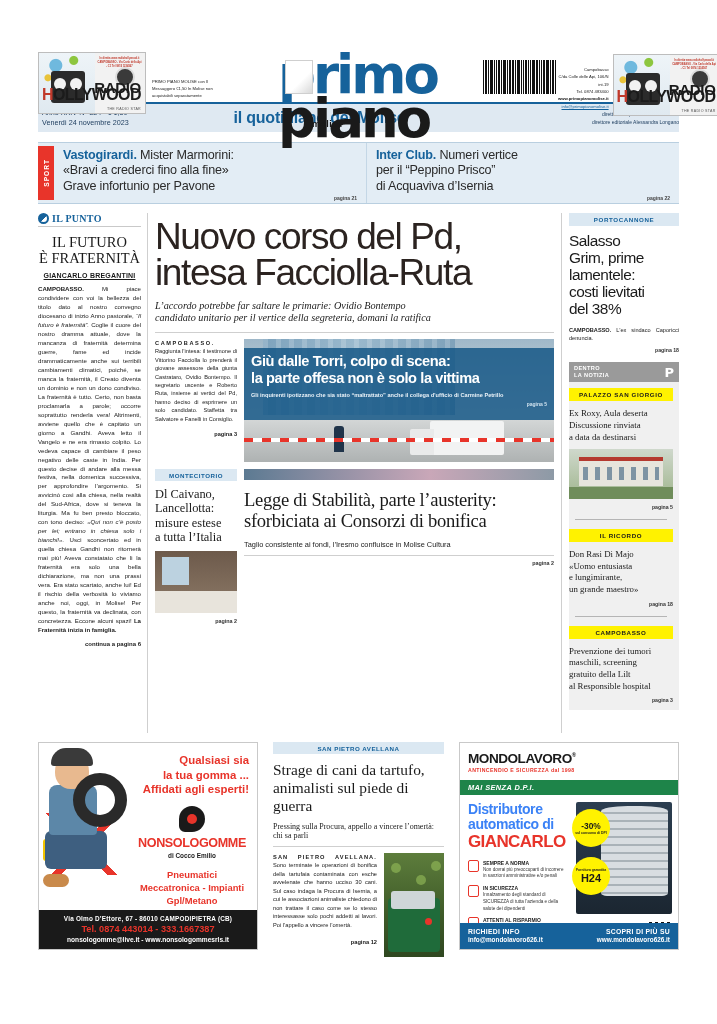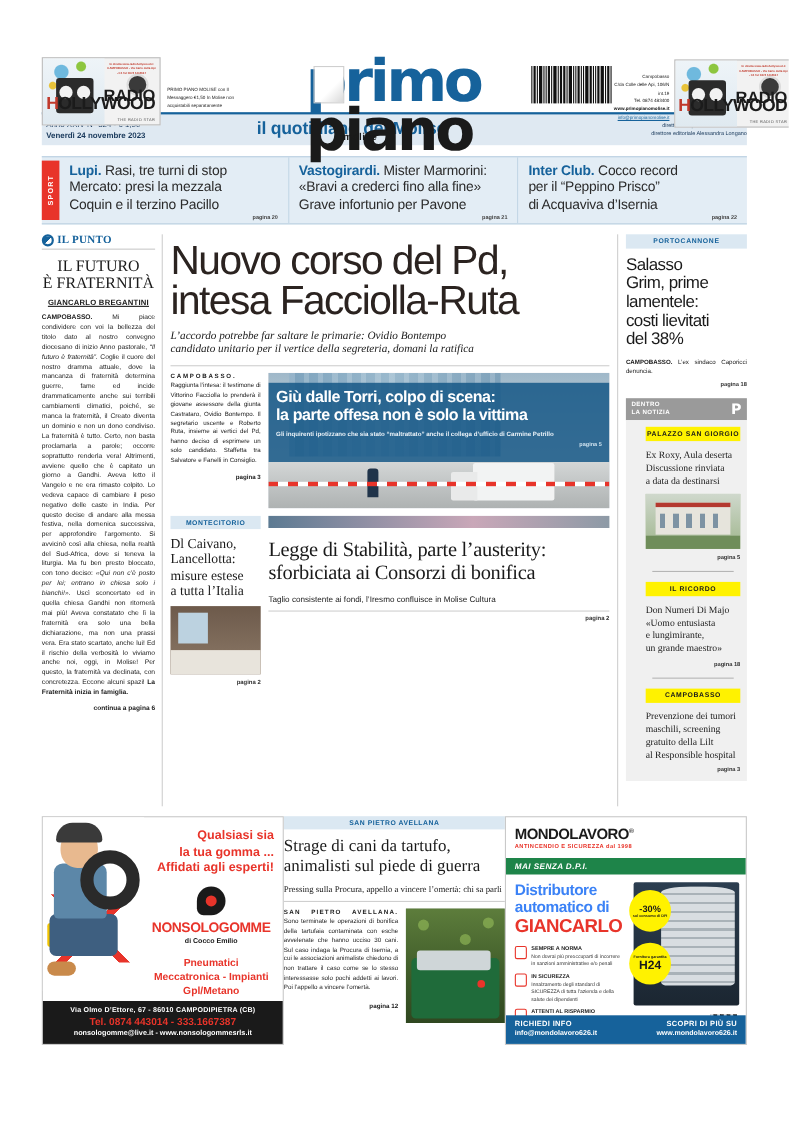--- a/index.html
+++ b/index.html
@@ -93,21 +93,21 @@
   .mh-addr b { color: #111; }
   .mh-addr .mail { color: #16629b; text-decoration: underline; }
   .mh-radio2 { flex: none; }
 
   
   .infobar {
     height: 30px; background: #dfe9f2; display: flex; align-items: center;
     border-top: 2px solid #16629b; margin-top: 4px;
   }
   .infobar .issue { width: 118px; font-size: 7.2px; line-height: 1.45; color: #1a3a5c; padding-left: 4px; }
-  .infobar .issue b { font-weight: bold; }
+  .infobar .issue b { font-weight: normal; }
   .infobar .tagline {
     flex: 1; text-align: center; font-size: 16px; font-weight: bold;
     color: #16629b; letter-spacing: -0.2px;
   }
   .infobar .editors { width: 196px; text-align: right; font-size: 5px; line-height: 1.7; color: #1a3a5c; }
 
   
   .sport {
     margin-top: 10px; height: 62px; background: #e3edf5; display: flex;
     border-top: 1px solid #b9cfe0; border-bottom: 1px solid #b9cfe0;
@@ -241,34 +241,34 @@
   .r-brief b { font-weight: bold; }
   .r-pg { font-size: 5.2px; font-weight: bold; text-align: right; margin-top: 5px; color: #333; }
 
   .dentro {
     background: #9a9a9a; color: #fff; margin-top: 9px; padding: 3px 5px;
     display: flex; align-items: center; justify-content: space-between;
   }
   .dentro .t { font-size: 5.6px; font-weight: bold; line-height: 1.25; letter-spacing: 0.4px; }
   .dentro .p { font-size: 13px; font-weight: bold; font-family: "DejaVu Sans", sans-serif; line-height: 1; }
 
-  .r-block { background: #f0f0f0; padding: 6px 6px 7px 18px; }
+  .r-block { background: #f0f0f0; padding: 6px 6px 7px 0; }
   .r-title {
     font-family: "Liberation Serif", serif; font-size: 8.8px; line-height: 1.32;
     margin-top: 7px; color: #1a1a1a;
   }
   .r-photo { height: 50px; margin-top: 6px; position: relative; overflow: hidden; background: #9fb58c; }
   .r-photo .sky { position: absolute; inset: 0; background: linear-gradient(#cfd8cc,#9fb58c); }
   .r-photo .bld { position: absolute; left: 10%; top: 16%; width: 80%; height: 58%; background: #e6e4dc; border-top: 4px solid #b4392f; }
   .r-photo .bld:after { content:""; position:absolute; inset:6px 4px; background: repeating-linear-gradient(90deg,#7d93a3 0 5px, transparent 5px 12px); }
   .r-photo .grass { position: absolute; left:0; right:0; bottom:0; height: 24%; background:#6f8d5a; }
   .r-rule { height: 1px; background: #b5b5b5; margin: 9px 6px 9px 6px; }
 
   
-  .bottom { display: flex; margin-top: 9px; gap: 0; height: 208px; }
+  .bottom { display: flex; margin-top: 9px; gap: 15px; height: 208px; }
 
   .ad-gomme { width: 220px; border: 1px solid #c9c9c9; background: #fff; position: relative; }
   .ag-top { display: flex; height: 158px; }
   .ag-photo { width: 92px; position: relative; background: #fff; overflow: hidden; }
   .ag-man { position: absolute; left: 16px; top: 10px; width: 34px; height: 36px; background: #e8b98f; border-radius: 50% 50% 45% 45%; }
   .ag-man:after { content:""; position:absolute; left:-4px; top:-5px; width:42px; height:18px; background:#3a3a3a; border-radius:20px 20px 4px 4px; }
   .ag-body { position: absolute; left: 10px; top: 42px; width: 48px; height: 50px; background: #5c87a8; border-radius: 8px 8px 4px 4px; }
   .ag-jeans { position: absolute; left: 6px; top: 88px; width: 62px; height: 38px; background: #3e5f80; border-radius: 6px; }
   .ag-tire { position: absolute; right: 4px; top: 30px; width: 54px; height: 54px; border-radius: 50%; border: 12px solid #2a2a2a; }
   .ag-bike { position: absolute; left: 6px; top: 70px; width: 78px; height: 62px;
@@ -435,36 +435,30 @@
       <div>direttore responsabile Luca Colella</div>
       <div>direttore editoriale Alessandra Longano</div>
     </div>
   </div>
 
   <div class="sport">
     <div class="sport-tab">
         <span>SPORT</span>
       </div>
 
-    <div class="sport-col">
-      <div class="line"><b>Lupi.</b><span> Rasi, tre turni di stop</span></div>
-      <div class="line">Mercato: presi la mezzala</div>
-      <div class="line">Coquin e il terzino Pacillo</div>
-      <div class="pg">pagina 20</div>
-    </div>
 
     <div class="sport-col">
       <div class="line"><b>Vastogirardi.</b><span> Mister Marmorini:</span></div>
       <div class="line">«Bravi a crederci fino alla fine»</div>
       <div class="line">Grave infortunio per Pavone</div>
       <div class="pg">pagina 21</div>
     </div>
 
     <div class="sport-col">
-      <div class="line"><b>Inter Club.</b><span> Cocco record</span></div>
+      <div class="line"><b>Inter Club.</b><span> Numeri vertice</span></div>
       <div class="line">per il “Peppino Prisco”</div>
       <div class="line">di Acquaviva d’Isernia</div>
       <div class="pg">pagina 22</div>
     </div>
   </div>
 
   <div class="grid">
 
     <div class="col-left">
       <div class="ilpunto-head">
@@ -580,21 +574,21 @@
             <div class="grass"></div>
           </div>
           <div class="r-pg">pagina 5</div>
         </div>
 
         <div class="r-rule"></div>
 
         <div>
           <div class="r-tag yellow">IL RICORDO</div>
           <div class="r-title">
-            <div>Don Numeri Di Majo</div>
+            <div>Don Rasi Di Majo</div>
             <div>«Uomo entusiasta</div>
             <div>e lungimirante,</div>
             <div>un grande maestro»</div>
           </div>
           <div class="r-pg">pagina 18</div>
         </div>
 
         <div class="r-rule"></div>
 
         <div>

